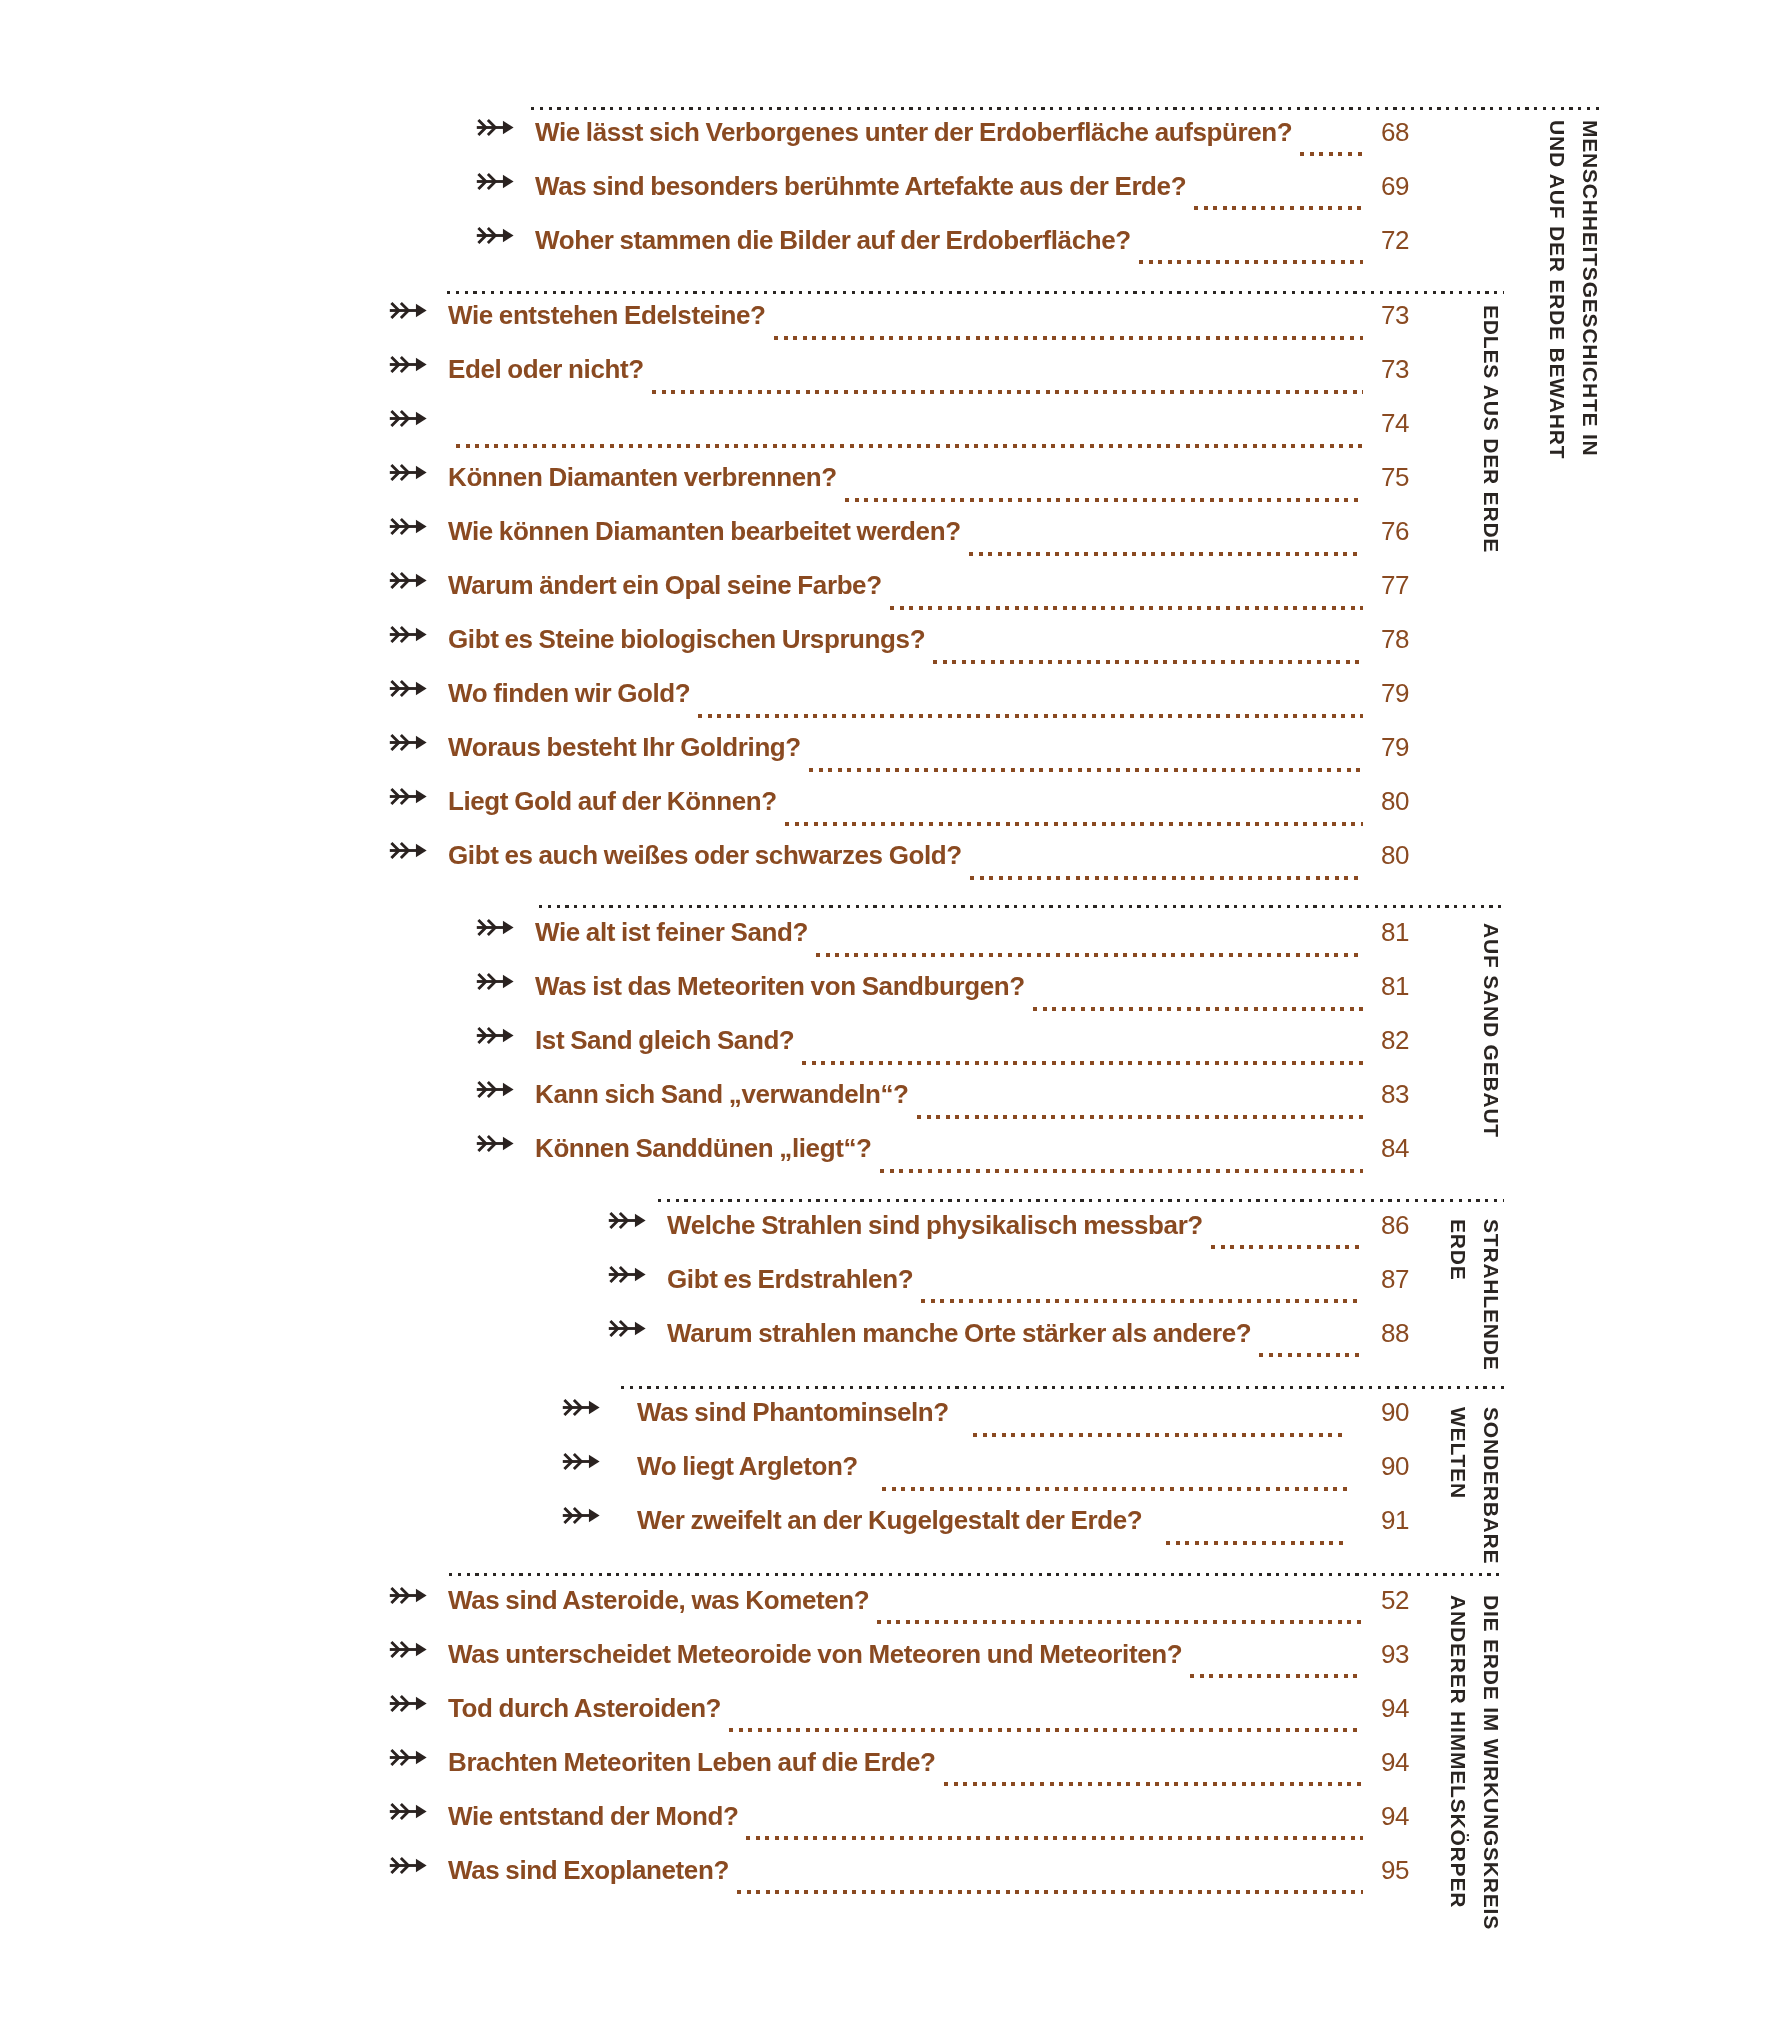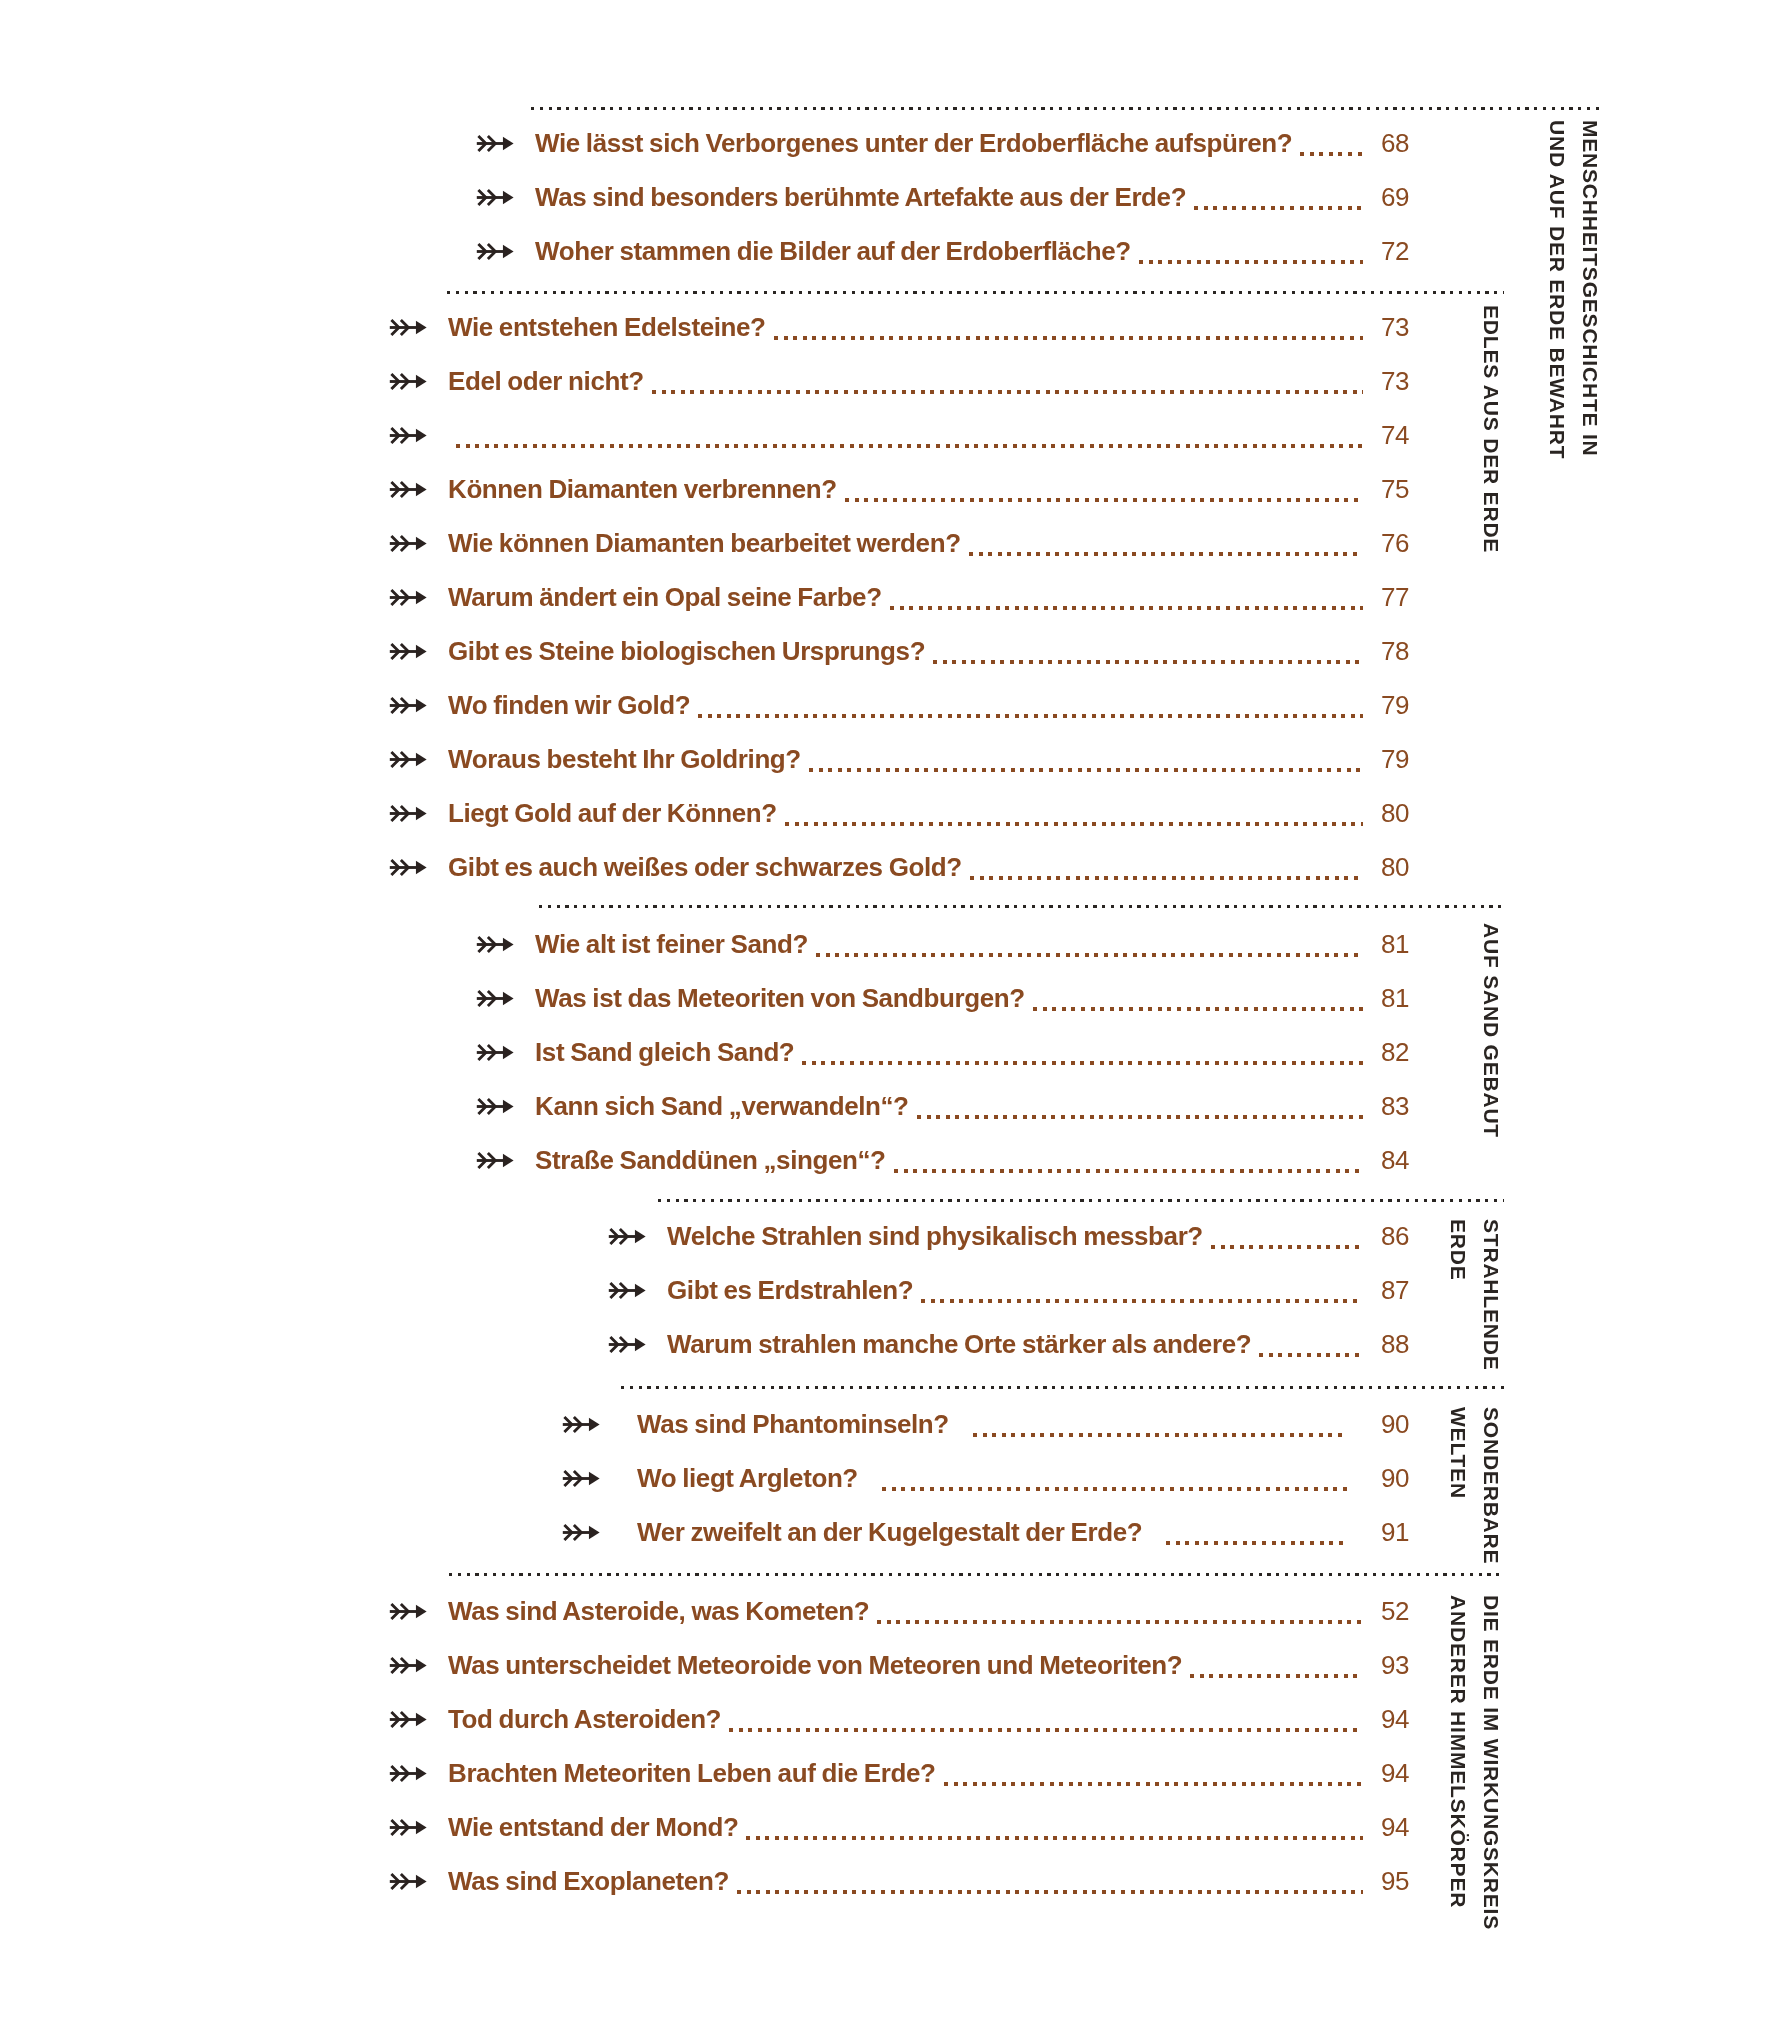--- a/index.html
+++ b/index.html
@@ -24,21 +24,20 @@
   .divider-4{margin:14.4px 283px 0 621px;}
   .divider-5{margin:13.6px 283px 0 449px;}
   .sec{margin-top:6.4px;}
   .sec-2{margin-top:9.6px;}
   .sec-3{margin-top:8px;}
   .sec-4{margin-top:8px;}
   .sec-5{margin-top:8.8px;}
   .row{
     height:54px;
     display:flex;
-    align-items:center;
     padding-right:378px;
     white-space:nowrap;
   }
   .sec-0 .row,.sec-2 .row{padding-left:476px;}
   .sec-1 .row,.sec-5 .row{padding-left:389px;}
   .sec-3 .row{padding-left:608px;}
   .sec-4 .row{padding-left:562px;gap:16px;}
   .arrow{flex:0 0 auto;margin-right:21px;display:block;}
   .title{
     color:var(--accent,#8a4a21);
@@ -286,21 +285,21 @@
     <span class="leader"></span>
     <span class="pagenum">83</span>
   </div>
         <div class="row">
     <svg class="arrow" width="38" height="21" viewBox="0 0 48 26" aria-hidden="true">
       <path d="M1 13 H37" fill="none" stroke="#2a2220" stroke-width="3.6"></path>
       <path d="M3 3.5 L12.5 13 L3 22.5" fill="none" stroke="#2a2220" stroke-width="3.6"></path>
       <path d="M15 3.5 L24.5 13 L15 22.5" fill="none" stroke="#2a2220" stroke-width="3.6"></path>
       <polygon points="34,4.5 47.5,13 34,21.5" fill="#2a2220"></polygon>
     </svg>
-    <span class="title">Straße Sanddünen „singen“?</span>
+    <span class="title">Können Sanddünen „liegt“?</span>
     <span class="leader"></span>
     <span class="pagenum">84</span>
   </div>
       </section>
       <div class="divider divider-3"></div>
       <section class="sec sec-3">
         <div class="row">
     <svg class="arrow" width="38" height="21" viewBox="0 0 48 26" aria-hidden="true">
       <path d="M1 13 H37" fill="none" stroke="#2a2220" stroke-width="3.6"></path>
       <path d="M3 3.5 L12.5 13 L3 22.5" fill="none" stroke="#2a2220" stroke-width="3.6"></path>

